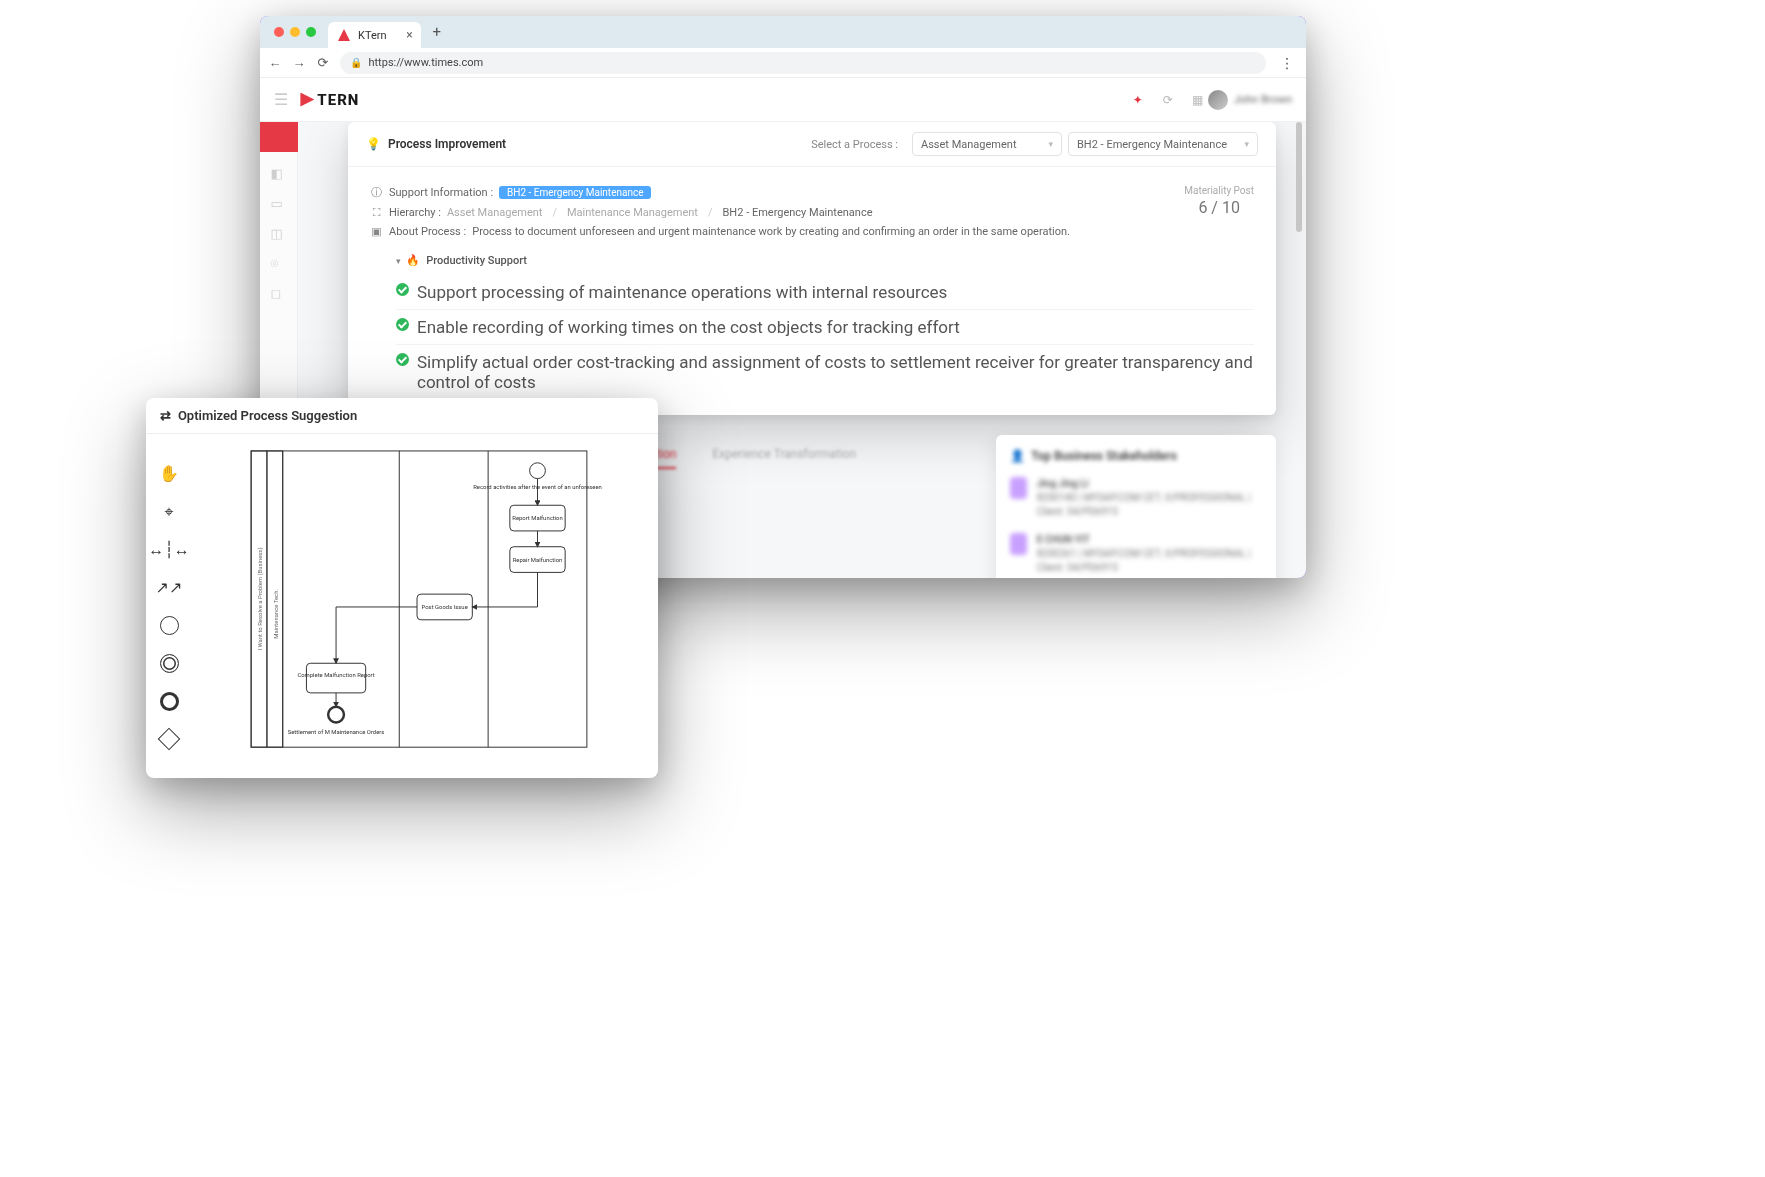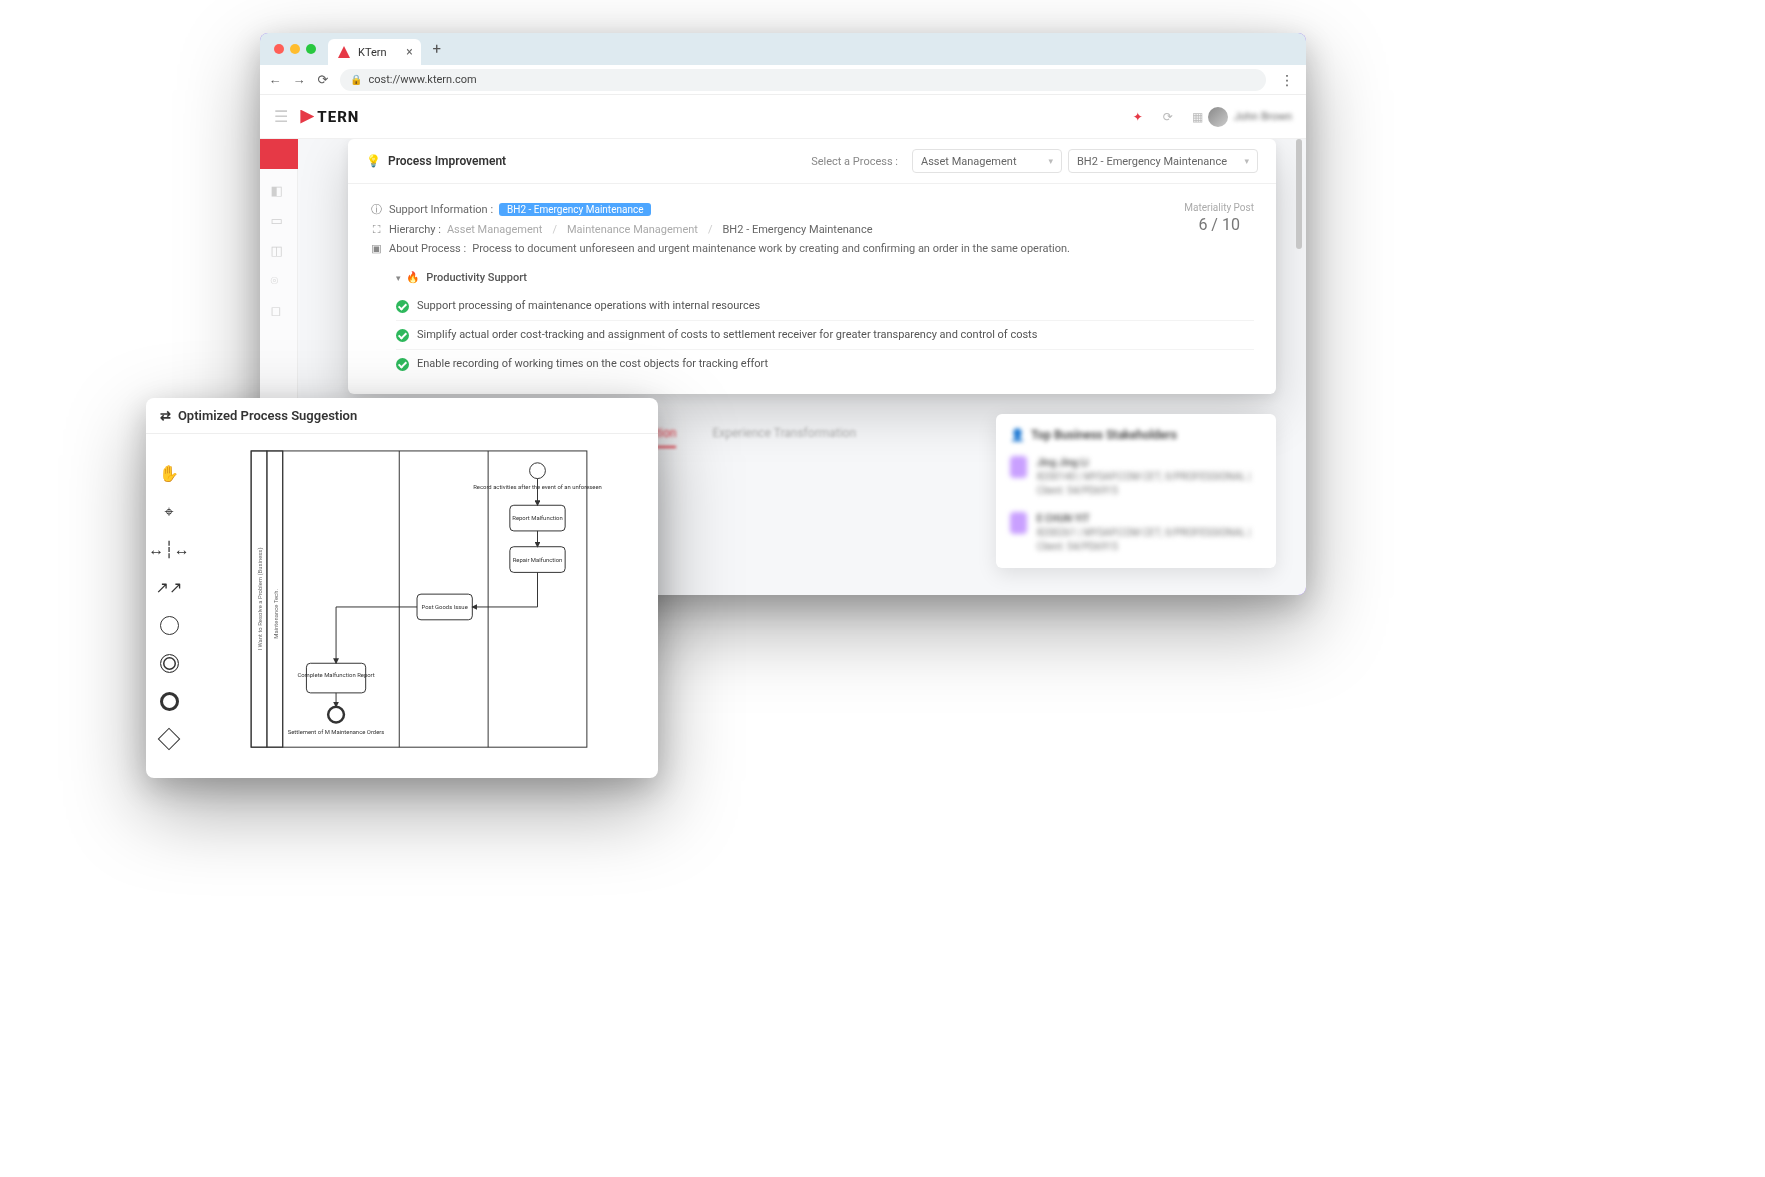--- a/index.html
+++ b/index.html
@@ -1,21 +1,21 @@
 <!DOCTYPE html>
 <html><head>
 <meta charset="utf-8">
 <style>
   * { box-sizing: border-box; margin: 0; padding: 0; font-family: -apple-system, BlinkMacSystemFont, 'Segoe UI', Roboto, sans-serif; }
   body { background: #fff; width: 1765px; height: 1177px; position: relative; }
   
   
   .browser-window {
     position: absolute;
-    top: 33px; left: 260px;
+    top: 16px; left: 260px;
     width: 1046px; height: 562px;
     background: #8b5cf6;
     border-radius: 8px;
     box-shadow: 0 30px 80px rgba(0,0,0,0.35), 0 10px 30px rgba(0,0,0,0.2);
     overflow: hidden;
   }
   .browser-chrome { display:flex; flex-direction:column; }
   .tab-bar { display:flex; align-items:center; height:32px; background:#deeaf0; padding:0 8px; gap:6px; }
   .traffic { display:flex; gap:6px; padding:0 6px; }
   .traffic span { width:10px; height:10px; border-radius:50%; }
@@ -74,21 +74,21 @@
   .mat-box{text-align:center;margin-left:20px;}
   .mat-lbl{font-size:10px;color:#aaa;}
   .mat-val{font-size:16px;color:#777;margin-top:2px;}
 
   .insights-hdr{display:flex;align-items:center;gap:6px;margin:10px 0 8px 26px;font-size:11px;color:#555;}
   .chev-down{color:#888;font-size:9px;}
   .flame-ic{color:#e8553a;font-size:11px;}
   .insights-title{font-weight:500;color:#555;}
 
   .insight-list{list-style:none;padding-left:26px;}
-  .insight-list li{display:flex;align-items:flex-start;gap:8px;font-size:11px;color:#555;padding:7px 0;border-top:1px solid #f3f3f3;}
+  .insight-list li{display:flex;align-items:flex-start;gap:8px;font-size:17px;color:#555;padding:7px 0;border-top:1px solid #f3f3f3;}
   .insight-list li:first-child{border-top:none;}
   .check-ic{width:13px;height:13px;border-radius:50%;background:#2eb85c;position:relative;flex-shrink:0;margin-top:1px;}
   .check-ic::after{content:"";position:absolute;left:4px;top:2px;width:3px;height:6px;border:solid #fff;border-width:0 2px 2px 0;transform:rotate(45deg);}
 
   
   .lower-row{display:flex;gap:28px;margin-top:20px;}
   .lower-left{flex:1;padding-top:12px;}
   .lower-tabs{display:flex;gap:36px;padding-left:200px;}
   .ltab{font-size:12px;color:#aaa;padding-bottom:6px;filter:blur(1.5px);}
   .ltab.active{color:#e63946;border-bottom:2px solid #e63946;}
@@ -144,21 +144,21 @@
         <span class="close">×</span>
       </div>
       <span class="plus-tab">+</span>
     </div>
     <div class="addr-bar">
       <span class="nav-ic">←</span>
       <span class="nav-ic">→</span>
       <span class="nav-ic">⟳</span>
       <div class="url-box">
         <span class="lock-ic">🔒</span>
-        <span>cost://www.ktern.com</span>
+        <span>https://www.times.com</span>
       </div>
       <span class="dots-ic">⋮</span>
     </div>
   </div>
 
   <div class="app-header">
     <span class="menu-ic">☰</span>
     <div class="logo">
       <span class="logo-mark"></span>
       <span class="logo-text">TERN</span>
@@ -236,25 +236,25 @@
             <span class="flame-ic">🔥</span>
             <span class="insights-title">Productivity Support</span>
           </div>
           <ul class="insight-list">
             <li>
                 <span class="check-ic"></span>
                 <span>Support processing of maintenance operations with internal resources</span>
               </li>
             <li>
                 <span class="check-ic"></span>
-                <span>Simplify actual order cost-tracking and assignment of costs to settlement receiver for greater transparency and control of costs</span>
+                <span>Enable recording of working times on the cost objects for tracking effort</span>
               </li>
             <li>
                 <span class="check-ic"></span>
-                <span>Enable recording of working times on the cost objects for tracking effort</span>
+                <span>Simplify actual order cost-tracking and assignment of costs to settlement receiver for greater transparency and control of costs</span>
               </li>
           </ul>
         </div>
       </div>
 
       <div class="lower-row">
         <div class="lower-left">
           <div class="lower-tabs">
             <span class="ltab active">Process Transformation</span>
             <span class="ltab">Experience Transformation</span>

